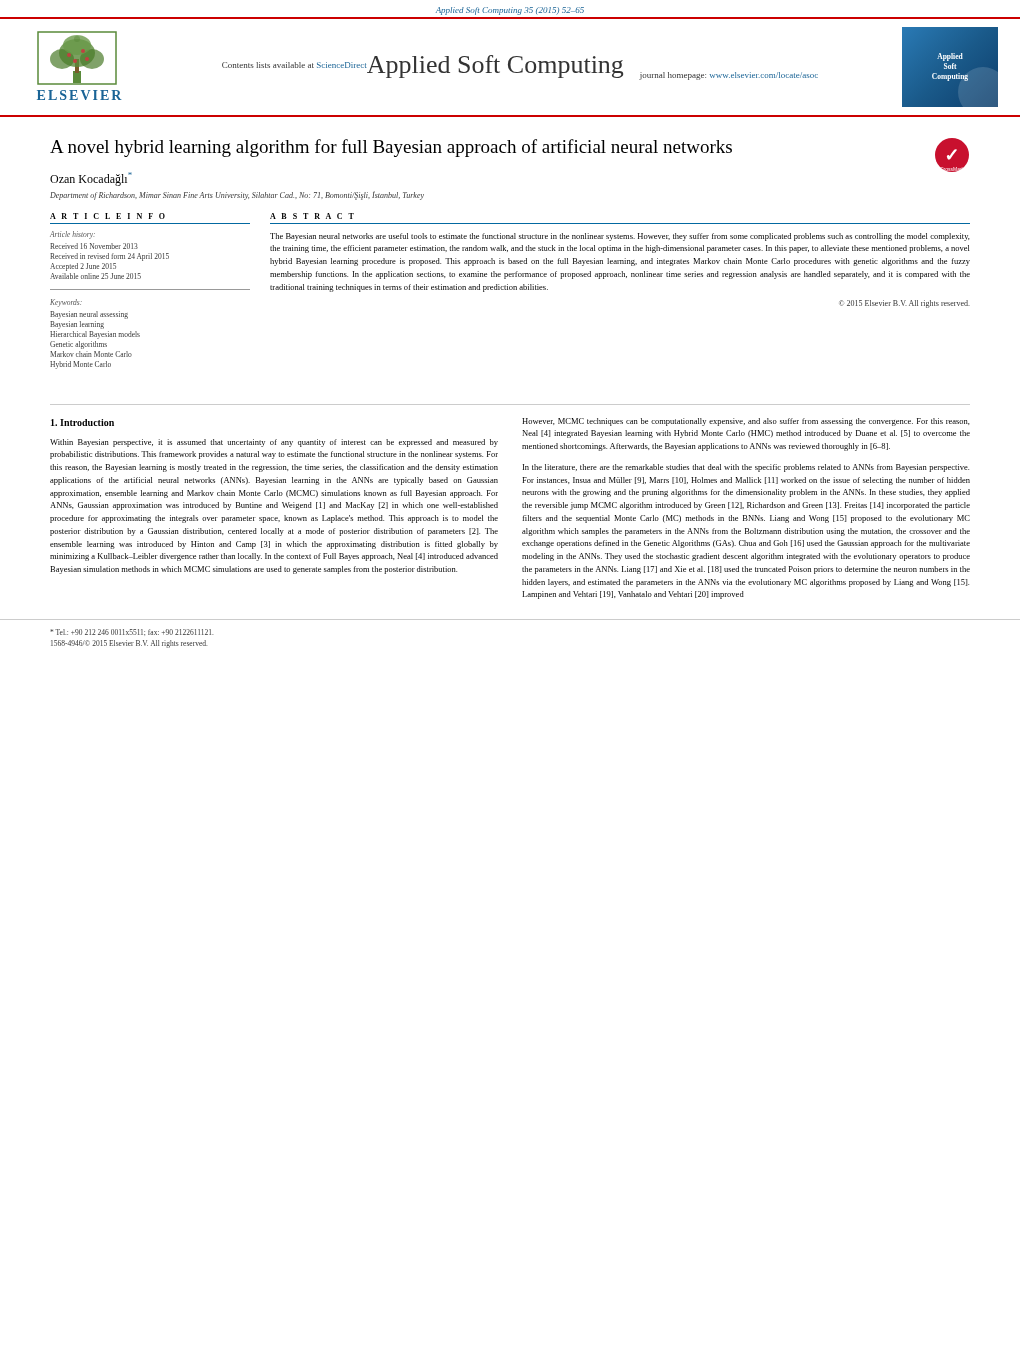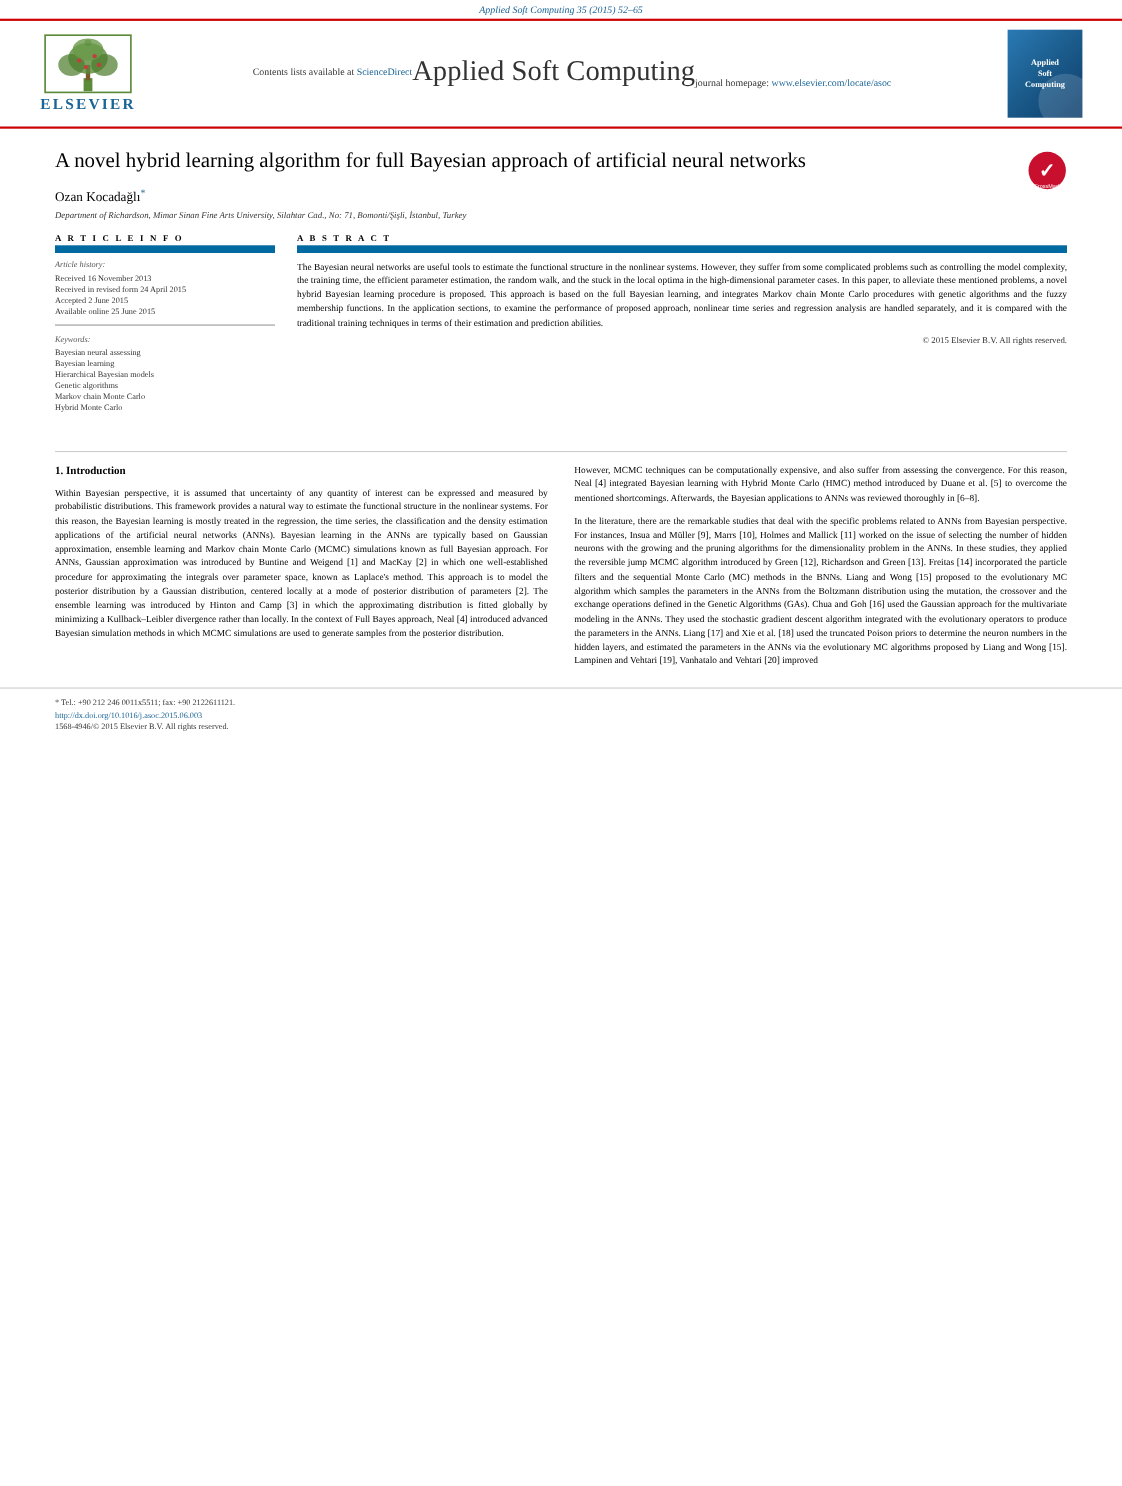--- a/index.html
+++ b/index.html
@@ -44,21 +44,21 @@
     .header-logo-left {
       width: 120px;
       display: flex;
       align-items: center;
       justify-content: center;
       flex-shrink: 0;
     }
     .elsevier-logo {
       display: flex;
       flex-direction: column;
-      align-items: center;
+      align-items: flex-start;
     }
     .elsevier-tree {
       width: 80px;
       height: 55px;
     }
     .elsevier-text {
       font-size: 14px;
       font-weight: bold;
       color: #1a6496;
       letter-spacing: 2px;
@@ -86,40 +86,41 @@
       font-weight: normal;
       color: #333;
       font-family: 'Times New Roman', serif;
       text-align: center;
       margin-bottom: 4px;
     }
     .journal-homepage {
       font-size: 9px;
       color: #333;
       margin-top: 16px;
+      padding-left: 16px;
     }
     .journal-homepage a {
       color: #1a6496;
       text-decoration: none;
     }
     .header-logo-right {
       width: 100px;
       display: flex;
       align-items: center;
       justify-content: center;
       flex-shrink: 0;
     }
     .applied-soft-badge {
       background: linear-gradient(135deg, #2a7ab5 0%, #1a5a8a 50%, #0d3d6b 100%);
       color: white;
       padding: 6px 8px;
       font-size: 8px;
       font-weight: bold;
       text-align: center;
-      width: 68px;
+      width: 96px;
       height: 80px;
       display: flex;
       flex-direction: column;
       align-items: center;
       justify-content: center;
       position: relative;
       overflow: hidden;
     }
     .applied-soft-badge .badge-text {
       font-size: 7.5px;
@@ -187,21 +188,21 @@
     }
     .col-right {
       flex: 1;
     }
     .section-header {
       font-size: 8px;
       font-weight: bold;
       letter-spacing: 2px;
       text-transform: uppercase;
       color: #000;
-      border-bottom: 7px solid #0369a1;
+      border-bottom: 1px solid #0369a1;
       padding-bottom: 2px;
       margin-bottom: 6px;
     }
     .article-info-label {
       font-size: 7.5px;
       font-style: italic;
       color: #555;
       margin-bottom: 3px;
     }
     .article-info-item {
@@ -422,19 +423,16 @@
       </p>
     </div>
 
   </div>
 
   <div class="footer-area">
     <div class="footer-note">
       <span>*</span>
       <span>Tel.: +90 212 246 0011x5511; fax: +90 2122611121.</span>
     </div>
-    <div>
-      <a href="#" class="footer-doi">http://dx.doi.org/10.1016/j.asoc.2015.06.003</a>
-    </div>
     <div class="footer-issn">1568-4946/© 2015 Elsevier B.V. All rights reserved.</div>
   </div>
 
 </div>
 
 </body></html>

